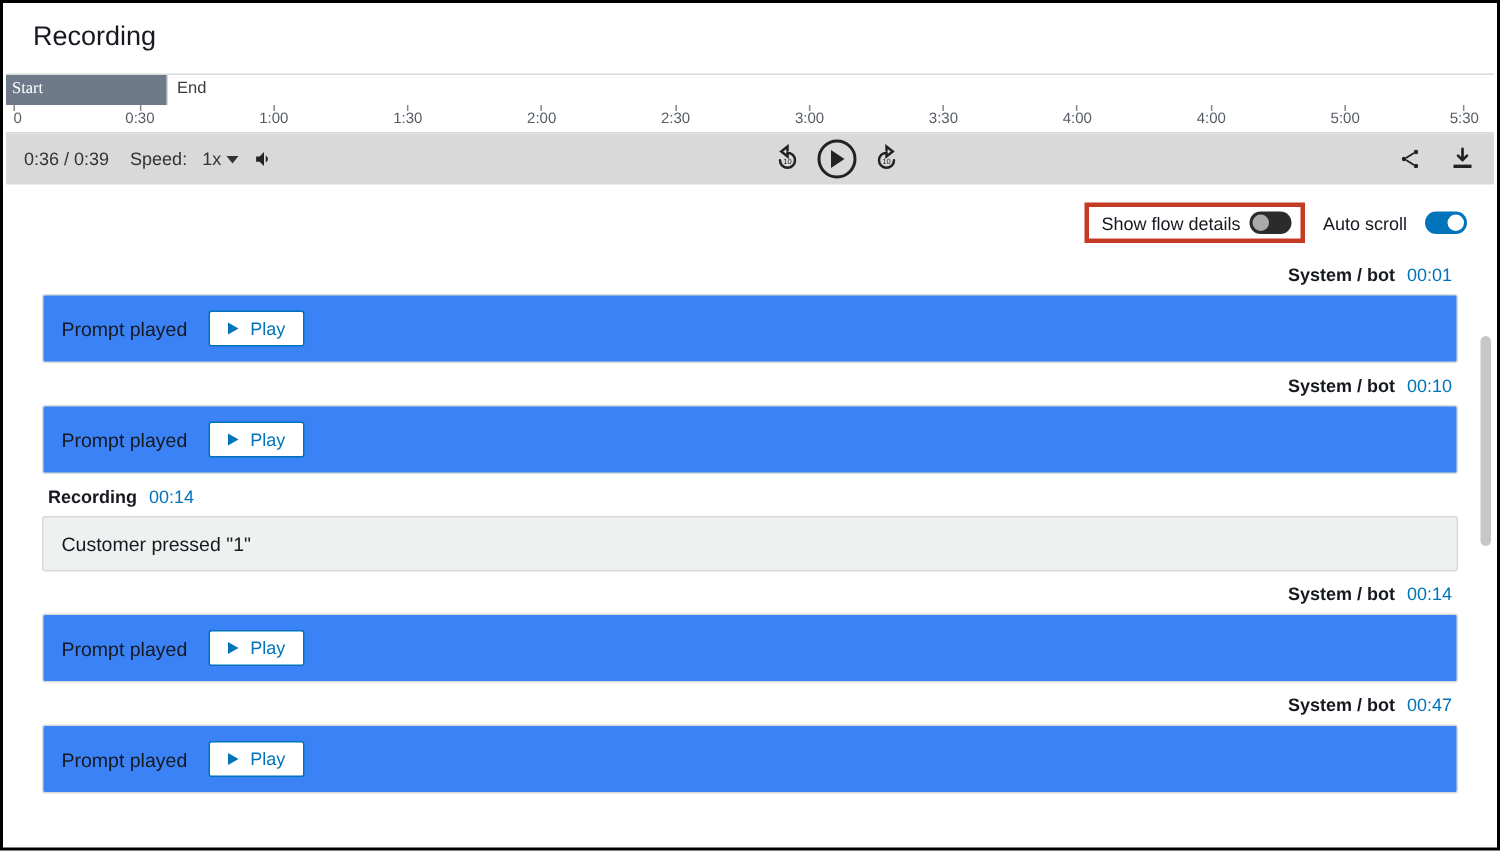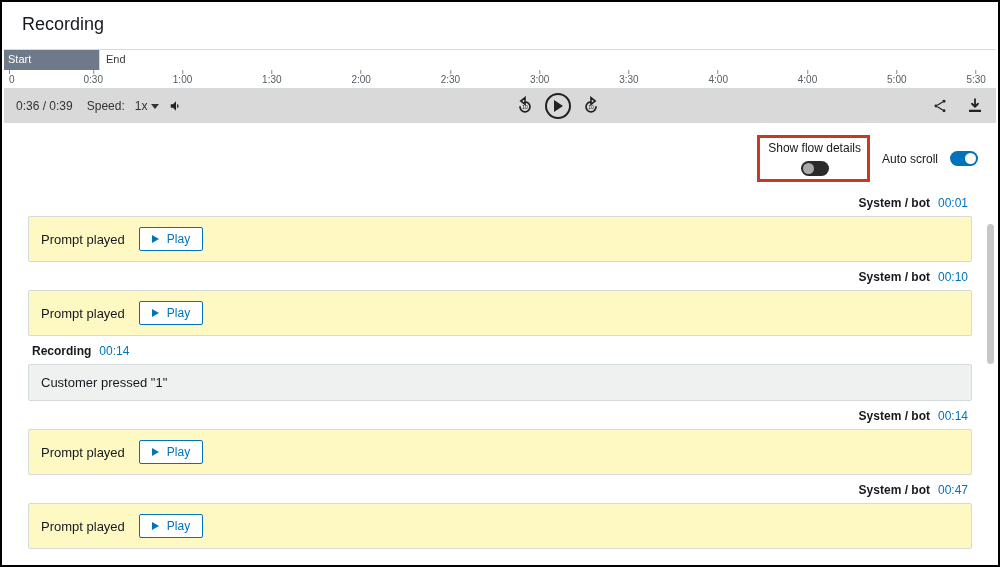--- a/index.html
+++ b/index.html
@@ -50,26 +50,27 @@
     border-left: none;
     border-right: none;
   }
   .segments {
     position: relative;
     height: 20px;
     background: #fff;
     display: flex;
   }
   .seg-start {
-    width: 96px;
+    width: 108px;
     background: #6e7a8a;
     color: #fff;
     font-size: 11px;
     padding: 3px 4px;
     border-right: 1px solid #d5dbdb;
+    font-family: Liberation Serif, serif;
   }
   .seg-end {
     flex: 1;
     color: #3a3a3a;
     font-size: 11px;
     padding: 3px 6px;
   }
   .ruler {
     position: relative;
     height: 18px;
@@ -151,21 +152,20 @@
     gap: 12px;
     padding: 12px 18px 2px 18px;
     font-size: 12px;
   }
   .flow-highlight {
     border: 3px solid #c23b22;
     padding: 3px 6px 3px 8px;
     display: inline-flex;
     align-items: center;
     gap: 6px;
-    flex-direction: column;
   }
   .toggle {
     position: relative;
     width: 28px; height: 15px;
     border-radius: 8px;
     cursor: pointer;
   }
   .toggle.off { background: #2b2b2b; }
   .toggle.off::after {
     content: ""; position: absolute;
@@ -192,21 +192,21 @@
   .meta .who { font-weight: 700; color: #16191f; }
   .meta .ts { color: #0073bb; }
   .bubble {
     border: 1px solid #d5dbdb;
     border-radius: 2px;
     padding: 10px 12px;
     display: flex;
     align-items: center;
     gap: 14px;
     font-size: 13px;
-    background: #fef9c3;
+    background: #3b82f6;
     margin: 0 6px;
   }
   .bubble.gray { background: #eff1f1; }
   .play-btn {
     border: 1px solid #0073bb;
     color: #0073bb;
     background: #fff;
     padding: 4px 12px;
     font-size: 12px;
     display: inline-flex;

